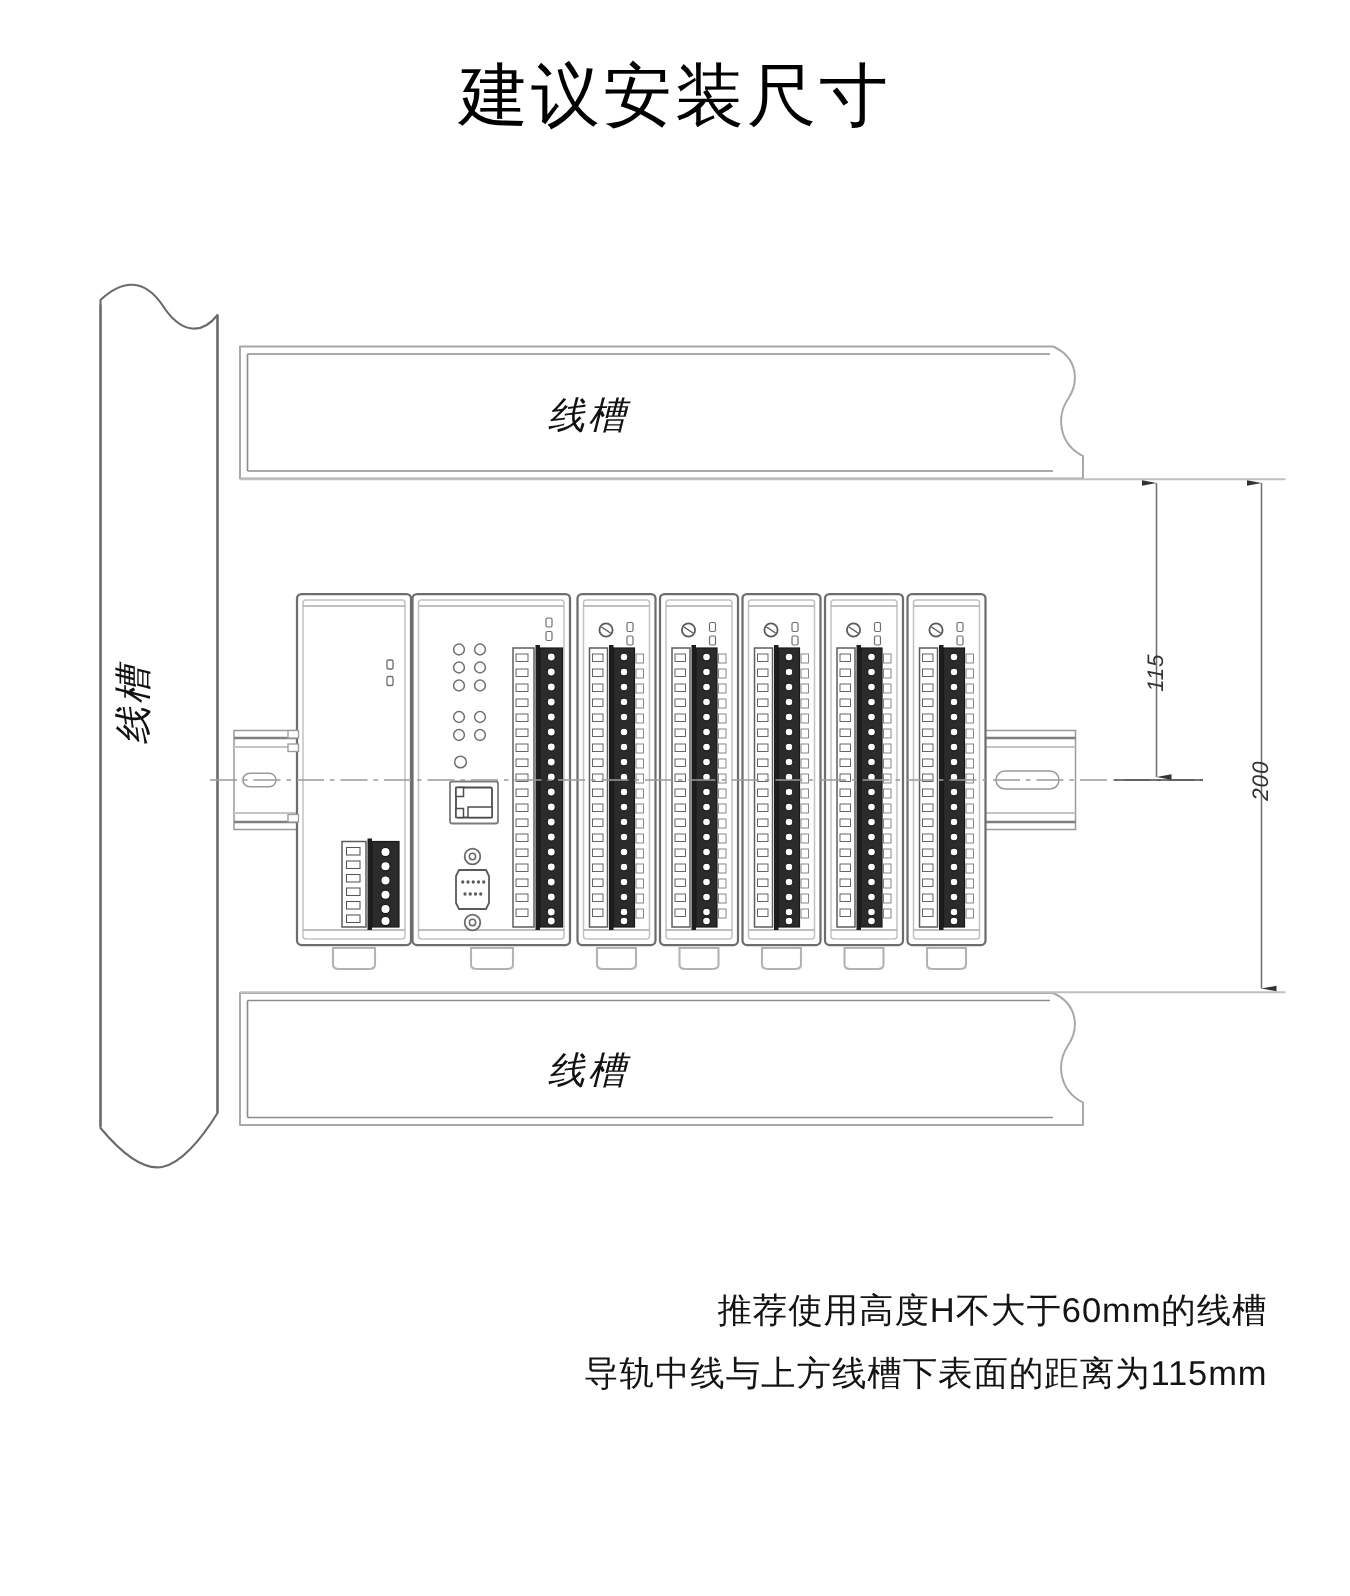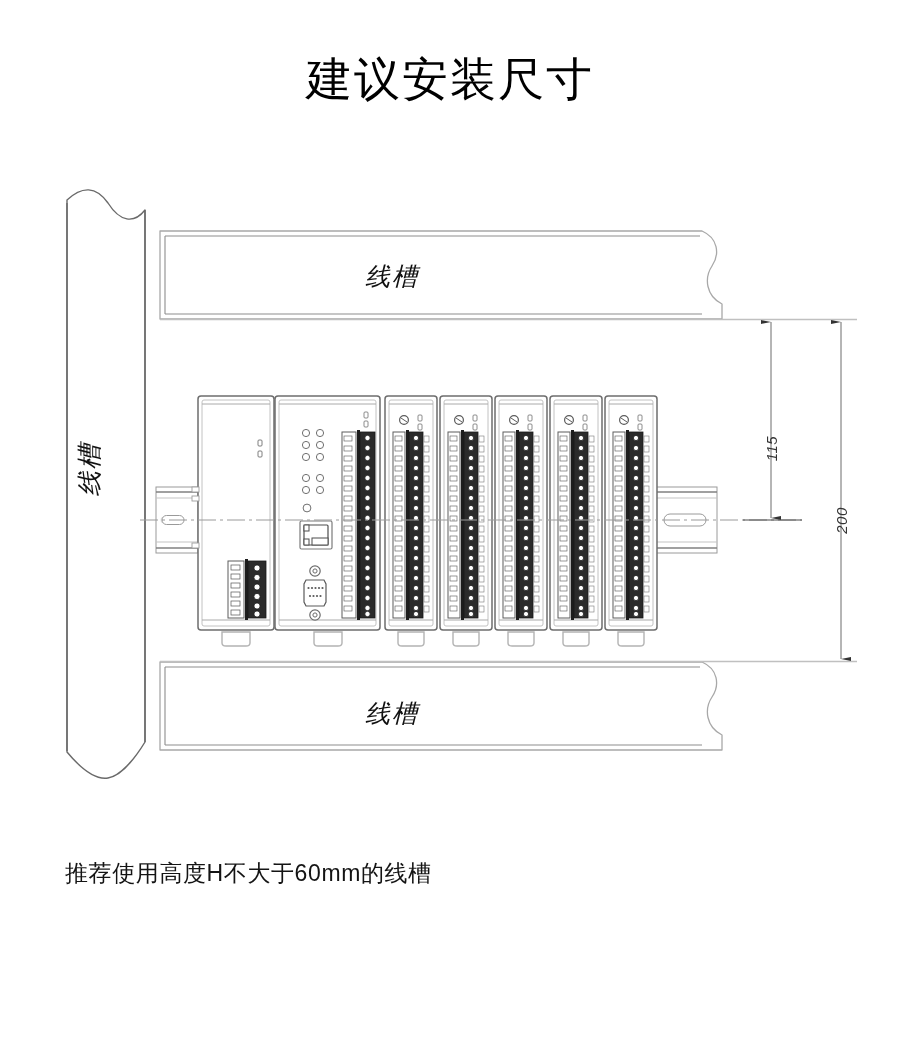--- a/index.html
+++ b/index.html
@@ -17,21 +17,21 @@
   }
   .page {
     position: absolute;
     inset: 0;
     width: 900px;
     height: 1064px;
   }
   
   .title {
     position: absolute;
-    top: 52px;
+    top: 36px;
     left: 0;
     width: 900px;
     text-align: center;
     font-size: 46px;
     font-weight: 400;
     letter-spacing: 2px;
     color: #000000;
     line-height: 1.2;
   }
   
@@ -86,20 +86,21 @@
   }
   .dim-115 { left: 742px; top: 440px; width: 34px; text-align: center; }
   .dim-200 { left: 812px; top: 512px; width: 34px; text-align: center; }
 
   
   .captions {
     position: absolute;
     left: 65px;
     top: 852px;
     width: 780px;
+    text-align: right;
   }
   .caption-line {
     font-size: 23px;
     line-height: 42px;
     color: #141414;
     letter-spacing: 0.6px;
     white-space: nowrap;
   }
 </style>
 </head>
@@ -732,15 +733,16 @@
     <div class="duct-label duct-label-top">线槽</div>
     <div class="duct-label duct-label-bottom">线槽</div>
     <div class="duct-label duct-label-left">线槽</div>
 
     <div class="dim-num dim-115">115</div>
     <div class="dim-num dim-200">200</div>
   </div>
 
   <div class="captions">
     <div class="caption-line">推荐使用高度H不大于60mm的线槽</div>
+    <div class="caption-line">导轨中线与上方线槽下表面的距离为115mm</div>
   </div>
 
 </div>
 
 </body></html>

